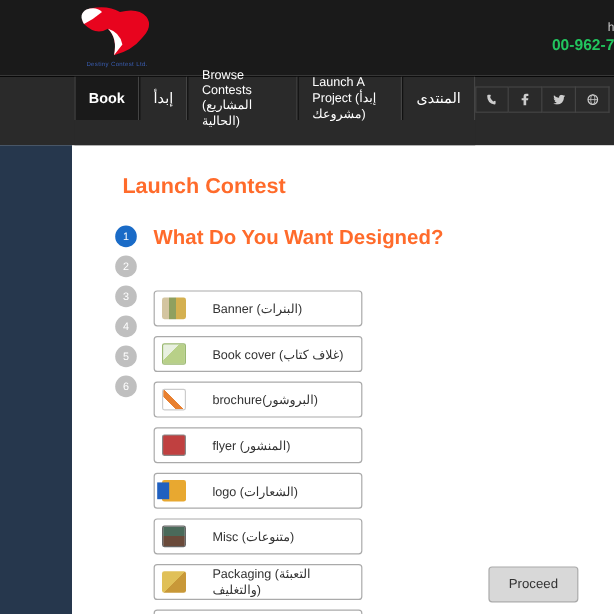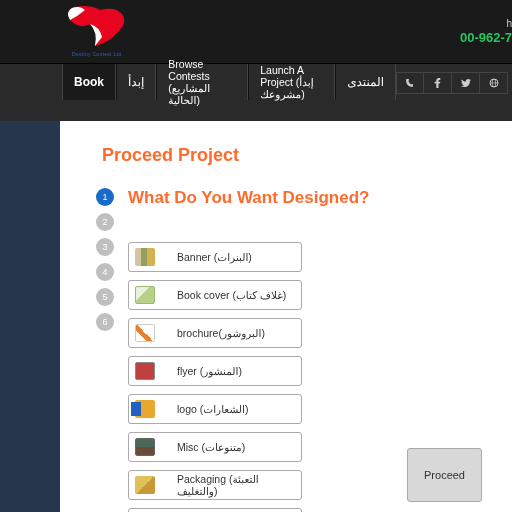--- a/index.html
+++ b/index.html
@@ -35,21 +35,21 @@
 .thumb.book{background:linear-gradient(135deg,#e8f0e0 40%,#b8d088 40%);border:1px solid #9ab870}
 .thumb.brochure{background:linear-gradient(45deg,#fff 30%,#e88030 30%,#e88030 50%,#fff 50%);border:1px solid #ccc}
 .thumb.flyer{background:#c04040;border:1px solid #888}
 .thumb.logo{background:#e8a830;position:relative}
 .thumb.logo::before{content:"";position:absolute;left:-4px;top:2px;width:10px;height:14px;background:#2060c0}
 .thumb.misc{background:linear-gradient(180deg,#4a6a5a 50%,#6a4a3a 50%);border:1px solid #666}
 .thumb.packaging{background:linear-gradient(135deg,#e0c058 50%,#c89838 50%)}
 .thumb.stationery{background:#f0f0f0;border:1px solid #bbb;position:relative}
 .thumb.stationery::after{content:"";position:absolute;left:3px;top:3px;right:3px;height:2px;background:#999;box-shadow:0 4px 0 #999,0 8px 0 #999}
 .card .label{font-size:10.5px;color:#333}
-.proceed{position:absolute;right:30px;bottom:10px;background:#d8d8d8;border:1px solid #aaa;border-radius:3px;padding:20px 16px;font-size:11px;cursor:pointer;color:#333}
+.proceed{position:absolute;right:30px;bottom:10px;background:#d8d8d8;border:1px solid #aaa;border-radius:3px;padding:8px 16px;font-size:11px;cursor:pointer;color:#333}
 </style>
 </head>
 <body>
 
 <div class="topbar">
   <div class="logo">
     <svg viewBox="0 0 70 52">
       <path d="M10 18 Q5 8 15 5 Q30 2 40 8 Q55 4 62 12 Q68 20 58 30 Q50 40 35 44 Q38 30 30 22 Q20 28 10 18 Z" fill="#e8041e"></path>
       <path d="M25 8 Q20 3 12 6 Q5 10 10 18 Q18 14 25 8 Z" fill="#fff"></path>
       <path d="M35 44 Q38 30 30 22 Q40 25 42 35 Z" fill="#fff"></path>
@@ -90,21 +90,21 @@
           <ellipse cx="5" cy="5" rx="1.7" ry="4" fill="none" stroke="#ccc" stroke-width="0.7"></ellipse>
           <line x1="1" y1="5" x2="9" y2="5" stroke="#ccc" stroke-width="0.7"></line>
         </svg>
     </div>
   </div>
 </div>
 
 <div class="mainrow">
   <div class="leftbar"></div>
   <div class="content">
-    <div class="page-title">Proceed Project</div>
+    <div class="page-title">Launch Contest</div>
     <div class="steprow">
       <div class="steps">
         <div class="step active">1</div>
         <div class="step">2</div>
         <div class="step">3</div>
         <div class="step">4</div>
         <div class="step">5</div>
         <div class="step">6</div>
       </div>
       <div class="stepbody">

